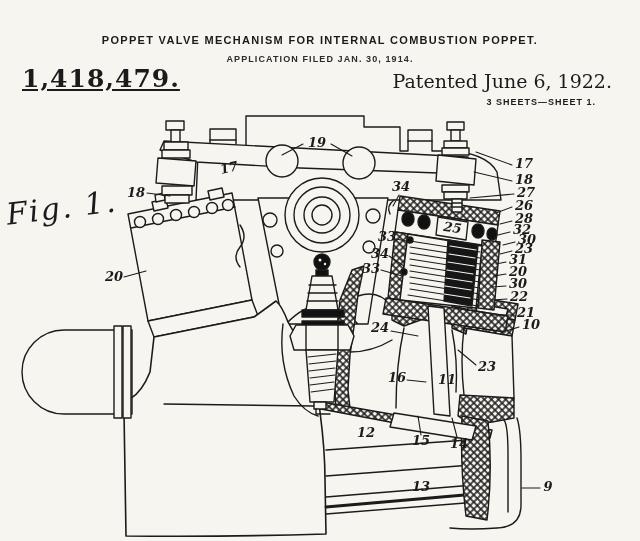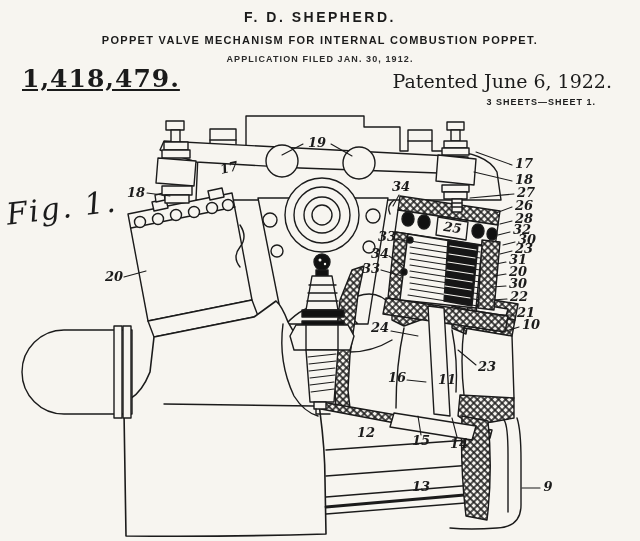--- a/index.html
+++ b/index.html
@@ -17,23 +17,22 @@
              font-style:italic;font-size:30px;transform:rotate(-7deg);letter-spacing:2px;}
   svg.drawing{position:absolute;top:0;left:0;}
   svg.drawing *{vector-effect:non-scaling-stroke;}
   #ref-layer text{font:italic 600 13px "DejaVu Serif",serif;fill:#1b1b1b;text-anchor:middle;}
 </style>
 </head>
 <body>
 
 <div class="page">
 
-  <div class="hline inventor">F. D. SHEPHERD.</div>
   <div class="hline title">POPPET VALVE MECHANISM FOR INTERNAL COMBUSTION POPPET.</div>
-  <div class="hline application">APPLICATION FILED JAN. 30, 1912.</div>
+  <div class="hline application">APPLICATION FILED JAN. 30, 1914.</div>
   <div class="patent-number">1,418,479.</div>
   <div class="patented">Patented June 6, 1922.</div>
   <div class="sheets">3 SHEETS—SHEET 1.</div>
   <div class="fig-label">Fig. 1.</div>
 
   <svg class="drawing" width="640" height="541" viewBox="0 0 640 541" fill="none" stroke="#1b1b1b" stroke-width="1.4" stroke-linejoin="round" stroke-linecap="round">
     <defs>
       <pattern id="hatch" width="5" height="5" patternUnits="userSpaceOnUse" patternTransform="rotate(-45)">
         <rect width="5" height="5" fill="#f7f5f0"></rect>
         <line x1="0" y1="0" x2="0" y2="5" stroke="#1b1b1b" stroke-width="1"></line>

